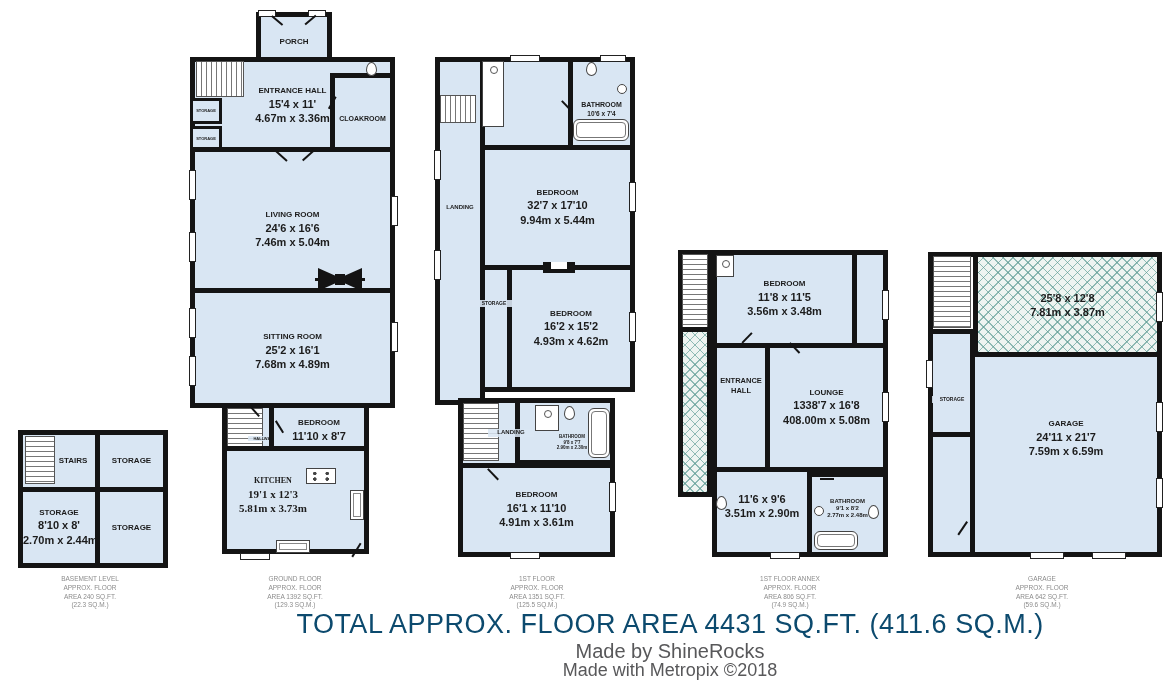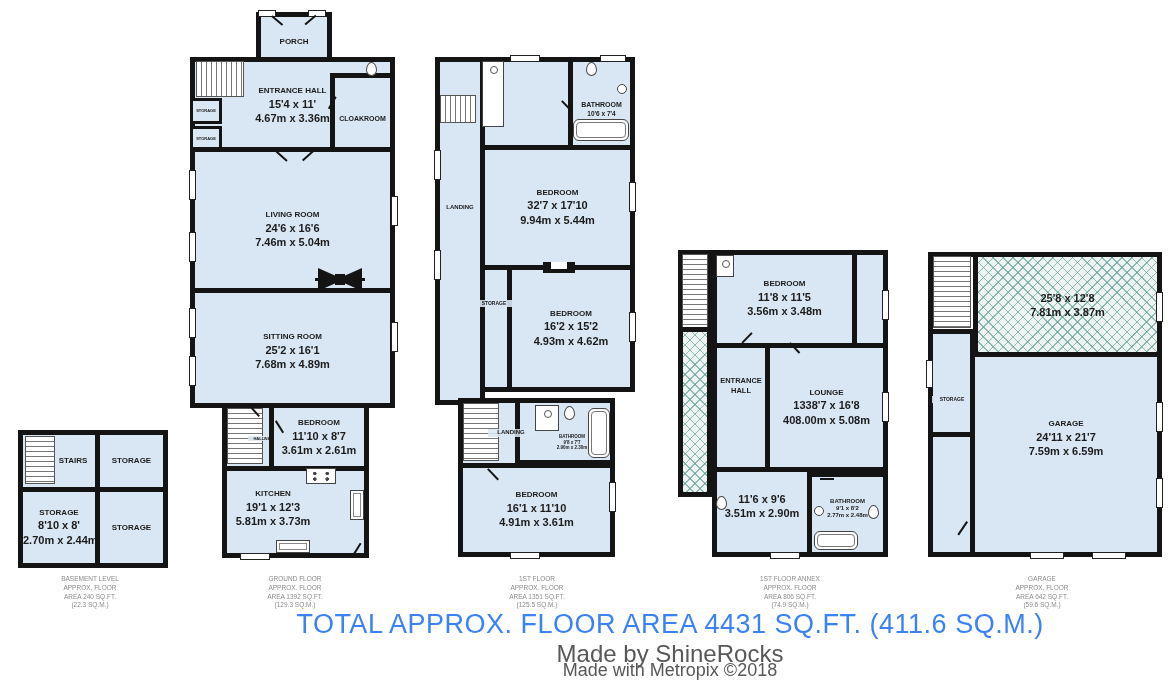--- a/index.html
+++ b/index.html
@@ -31,22 +31,22 @@
       background-image:radial-gradient(circle at 28% 32%,#444 1.5px,transparent 2px),
                        radial-gradient(circle at 72% 32%,#444 1.5px,transparent 2px),
                        radial-gradient(circle at 28% 72%,#444 1.5px,transparent 2px),
                        radial-gradient(circle at 72% 72%,#444 1.5px,transparent 2px);}
   .unit{position:absolute;background:#fff;border:1px solid #444;box-sizing:border-box;}
   .unit:after{content:"";position:absolute;inset:2px;border:1px solid #888;}
   .chimney{position:absolute;background:#141414;}
   .chimney:after{content:"";position:absolute;left:8px;right:8px;top:0;height:7px;background:#fff;}
   .caption{position:absolute;text-align:center;color:#8c8c8c;font-size:6.5px;line-height:1.35;}
   .total{position:absolute;left:170px;top:609px;width:1000px;text-align:center;
-         font-size:27px;color:#3b82f6;letter-spacing:.5px;}
-  .madeby{position:absolute;left:170px;top:640px;width:1000px;text-align:center;font-size:24px;color:#58585a;}
+         font-size:27px;color:#0c4a6e;letter-spacing:.5px;}
+  .madeby{position:absolute;left:170px;top:640px;width:1000px;text-align:center;font-size:20px;color:#58585a;}
   .madewith{position:absolute;left:170px;top:660px;width:1000px;text-align:center;font-size:18px;color:#58585a;}
 </style>
 </head>
 <body>
 
 <div id="plan">
 
   <div class="room" style="left:18px;top:430px;width:82px;height:62px;">
     <div class="lbl" style="left:28px;">
         <div class="rn">STAIRS</div>
@@ -122,21 +122,21 @@
   <div class="room" style="left:222px;top:403px;width:52px;height:68px;"></div>
   <div class="stairs" style="left:227px;top:408px;width:36px;height:56px;"></div>
   <div class="tinylbl" style="left:248px;top:436px;width:30px;font-size:4px;background:rgba(217,230,243,.85);">HALLWAY</div>
   <div class="room" style="left:269px;top:403px;width:100px;height:70px;">
     <div class="lbl">
       <div class="rn">BEDROOM</div>
       <div class="rd">11'10 x 8'7</div>
       <div class="rd">3.61m x 2.61m</div>
     </div>
   </div>
-  <div class="room" style="left:222px;top:466px;width:147px;height:92px;">
+  <div class="room" style="left:222px;top:446px;width:147px;height:108px;font-family:Liberation Serif, serif;">
     <div class="lbl" style="left:-45px;top:46%;">
       <div class="rn">KITCHEN</div>
       <div class="rd">19'1 x 12'3</div>
       <div class="rd">5.81m x 3.73m</div>
     </div>
   </div>
   <div class="stove" style="left:306px;top:468px;width:30px;height:16px;"></div>
   <div class="unit" style="left:350px;top:490px;width:14px;height:30px;"></div>
   <div class="unit" style="left:276px;top:540px;width:34px;height:13px;"></div>
 

